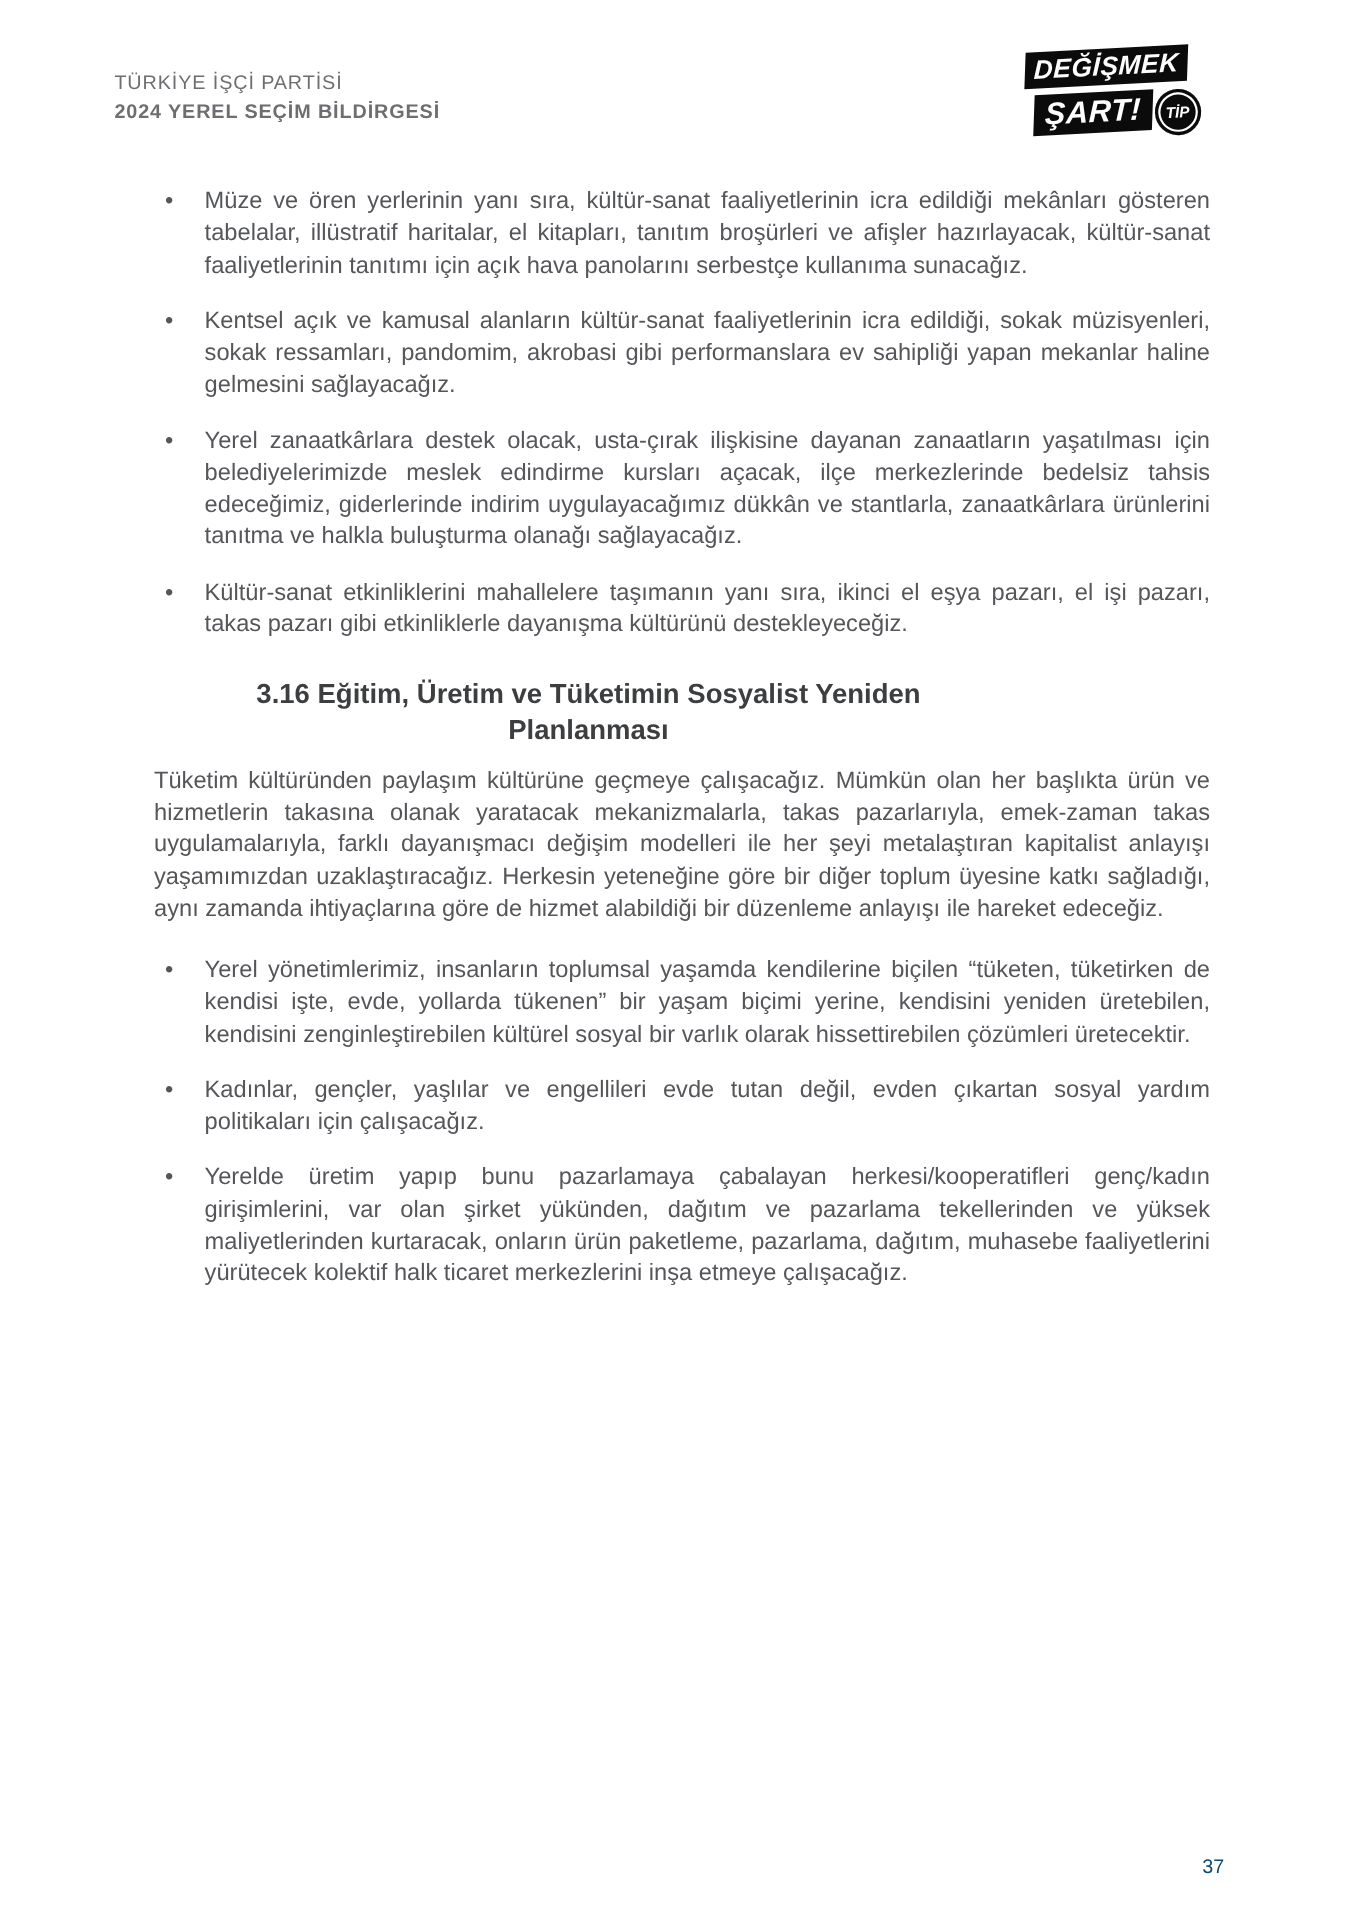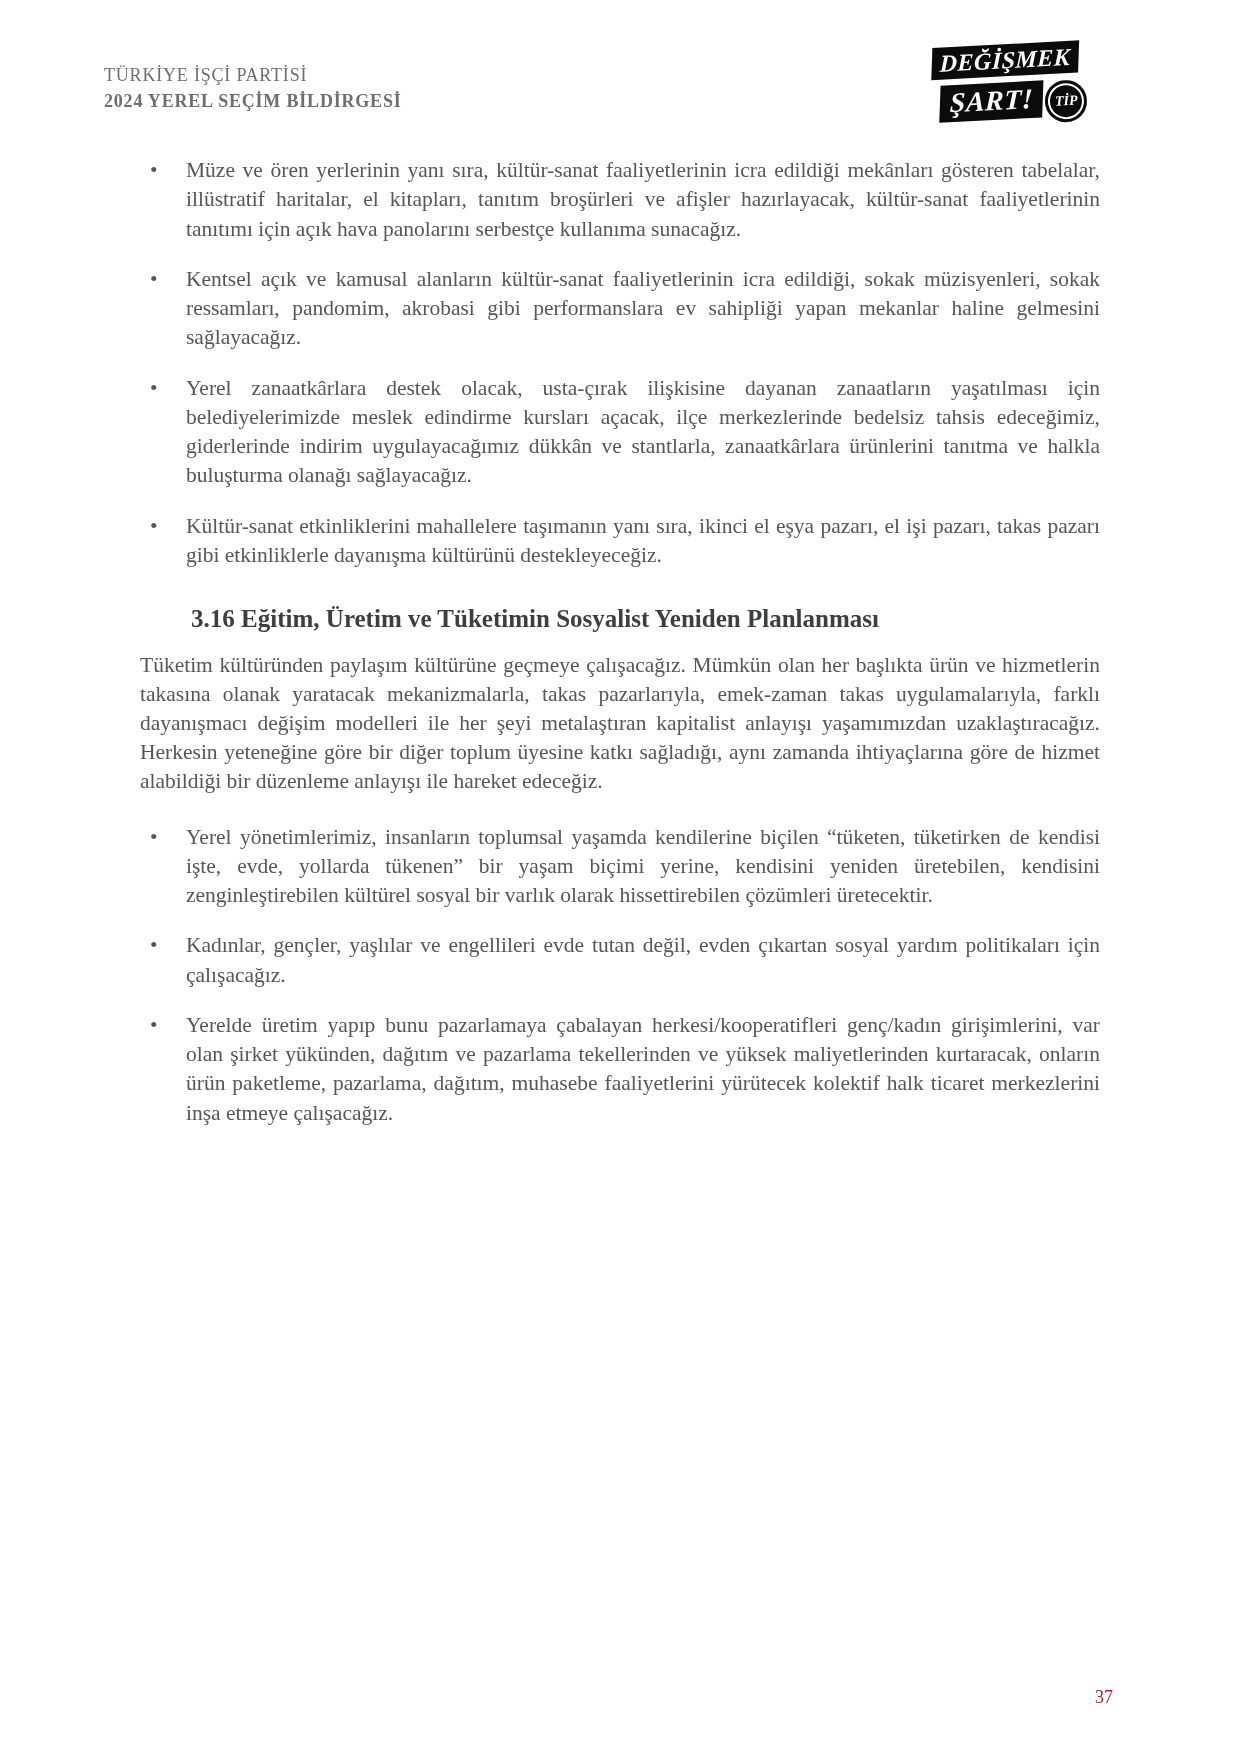--- a/index.html
+++ b/index.html
@@ -7,21 +7,20 @@
   body { font-family: "Liberation Sans", sans-serif; }
 
   .page {
     position: relative;
     width: 1241px;
     height: 1754px;
     margin: 0 auto;
     background: #ffffff;
     padding: 62px 141px 0 104px;
     overflow: hidden;
-    font-family: Liberation Serif, serif;
   }
 
   
   .header { display: flex; justify-content: space-between; align-items: flex-start; }
   .header-text { color: #6d6e71; letter-spacing: 0.8px; }
   .header-line1 { font-size: 18px; font-weight: 500; line-height: 1.45; }
   .header-line2 { font-size: 18px; font-weight: 700; line-height: 1.45; }
 
   
   .logo { position: absolute; top: 44px; right: 152px; width: 156px; transform: rotate(-3deg); }
@@ -37,21 +36,21 @@
     background: #0b0b0b; color: #ffffff;
     display: flex; align-items: center; justify-content: center;
     margin-left: 2px; margin-top: 8px;
     font-weight: 900; font-style: italic; font-size: 14px;
     box-shadow: inset 0 0 0 3px #0b0b0b, inset 0 0 0 5px #ffffff;
     flex: 0 0 auto;
   }
 
   
   .content {
-    margin-top: 42px;
+    margin-top: 54px;
     margin-left: 36px;
     color: #55565a;
     font-size: 21.5px;
     line-height: 1.36;
     text-align: justify;
     hyphens: auto;
   }
 
   ul.bullets { list-style: none; }
   ul.bullets li {
@@ -76,21 +75,21 @@
     max-width: 720px;
     text-align: center;
   }
 
   p.lead-paragraph { margin-bottom: 26px; }
 
   .page-number {
     position: absolute;
     right: 128px;
     bottom: 46px;
-    color: #b91c1c;
+    color: #0c4a6e;
     font-size: 18px;
   }
 </style>
 </head>
 <body>
 
 <div class="page">
 
   <header class="header">
     <div class="header-text">

